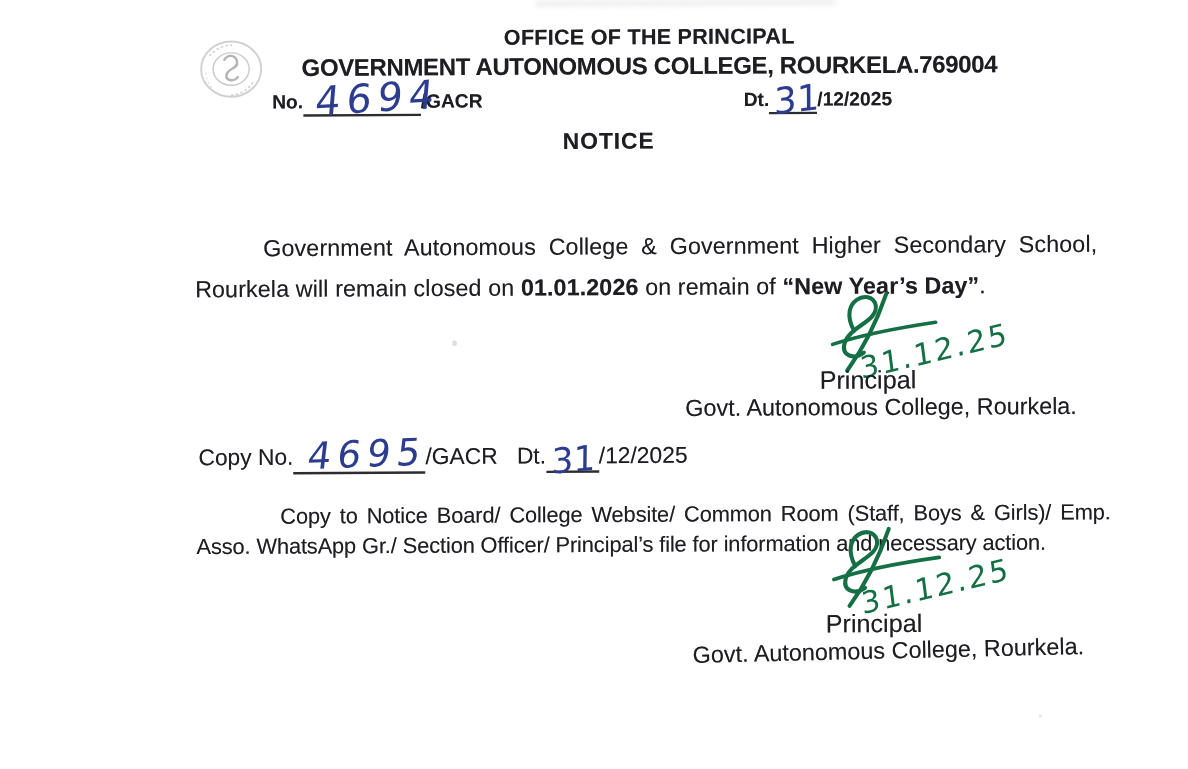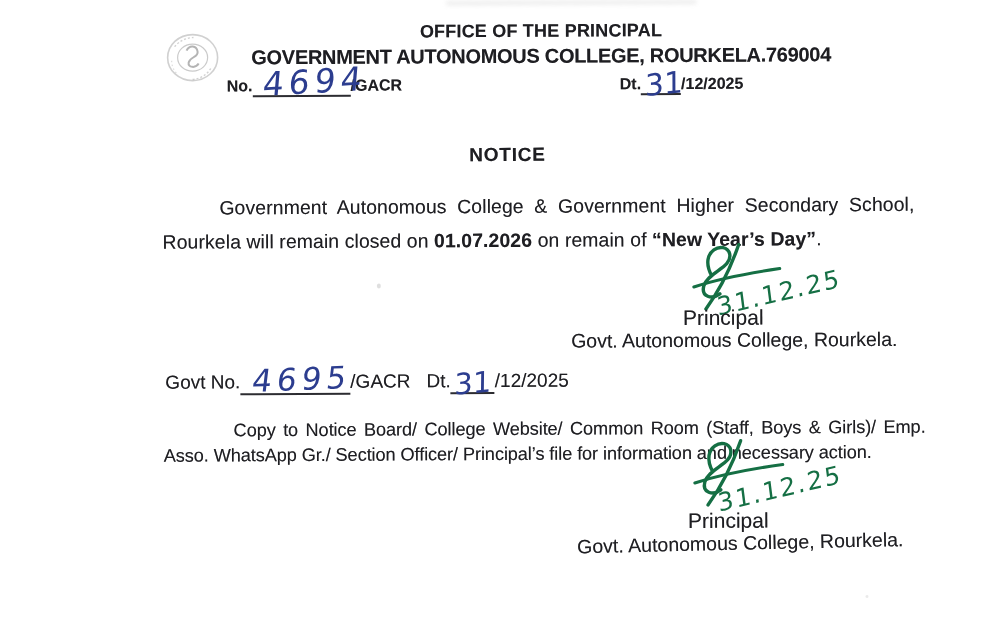--- a/index.html
+++ b/index.html
@@ -32,21 +32,21 @@
     position:absolute;line-height:1;white-space:nowrap;
     font-family:"DejaVu Sans",sans-serif;font-weight:400;
     color:#2c3d8f;
   }
   .hand-no1{font-size:33px;letter-spacing:5px;left:10px;bottom:-3px;transform:rotate(-3deg) skewX(-8deg);}
   .hand-dt1{font-size:30px;left:4px;bottom:-6px;transform:rotate(-6deg) skewX(-6deg);}
   .hand-no2{font-size:31px;letter-spacing:5px;left:12px;bottom:-2px;transform:rotate(-2deg) skewX(-9deg);}
   .hand-dt2{font-size:29px;left:4px;bottom:-6px;transform:rotate(-5deg) skewX(-6deg);}
 
   
-  .notice{position:absolute;left:470px;top:108px;font-size:19px;font-weight:700;letter-spacing:.8px;margin-top:36px;}
+  .notice{position:absolute;left:470px;top:108px;font-size:19px;font-weight:700;letter-spacing:.8px;}
 
   
   .body-par{
     position:absolute;left:163px;top:171px;width:752px;
     font-size:19.4px;line-height:33.5px;text-align:justify;text-indent:57px;
     letter-spacing:.1px;
   }
   .b{font-weight:700;}
 
   
@@ -110,38 +110,38 @@
     <div class="ref ref-dt">
       <span class="lbl print">Dt.</span>
       <span class="blank" style="width:40px">
         <span class="hand hand-dt1">31</span>
       </span>
       <span class="lbl print">/12/2025</span>
     </div>
 
     <div class="notice print">NOTICE</div>
 
-    <p class="body-par print"><span>Government Autonomous College &amp; Government Higher Secondary School, Rourkela will remain closed on </span><span class="b">01.07.2026</span><span> on remain of </span><span class="b">“New Year’s Day”</span><span>.</span></p>
+    <p class="body-par print"><span>Government Autonomous College &amp; Government Higher Secondary School, Rourkela will remain closed on </span><span class="b">01.01.2026</span><span> on remain of </span><span class="b">“New Year’s Day”</span><span>.</span></p>
 
     <div class="speck speck1"></div>
     <div class="speck speck2"></div>
 
     <svg class="sig-svg sig1" width="215" height="80" viewBox="0 0 215 80">
       <g fill="none" stroke-linecap="round" stroke="#156f44">
         <path d="M52,34 C38,8 66,-2 70,12 C73,26 48,30 44,44 C41,55 52,58 60,52" stroke-width="3.4"></path>
         <path d="M79,3 C71,26 60,48 46,67" stroke-width="3.4"></path>
         <path d="M34,45 C62,36 92,31 120,27" stroke-width="3"></path>
       </g>
       <text class="sig-date" transform="translate(58,74) rotate(-13) skewX(-6)" fill="#156f44">31.12.25</text>
     </svg>
     <div class="ptitle ptitle1 print">Principal</div>
     <div class="porg porg1 print">Govt. Autonomous College, Rourkela.</div>
 
     <div class="memo">
-      <span class="lbl print">Govt No.</span>
+      <span class="lbl print">Copy No.</span>
       <span class="blank" style="width:110px">
         <span class="hand hand-no2">4695</span>
       </span>
       <span class="lbl print">/GACR</span>
       <span class="gap"></span>
       <span class="lbl print">Dt.</span>
       <span class="blank" style="width:44px">
         <span class="hand hand-dt2">31</span>
       </span>
       <span class="lbl print">/12/2025</span>

